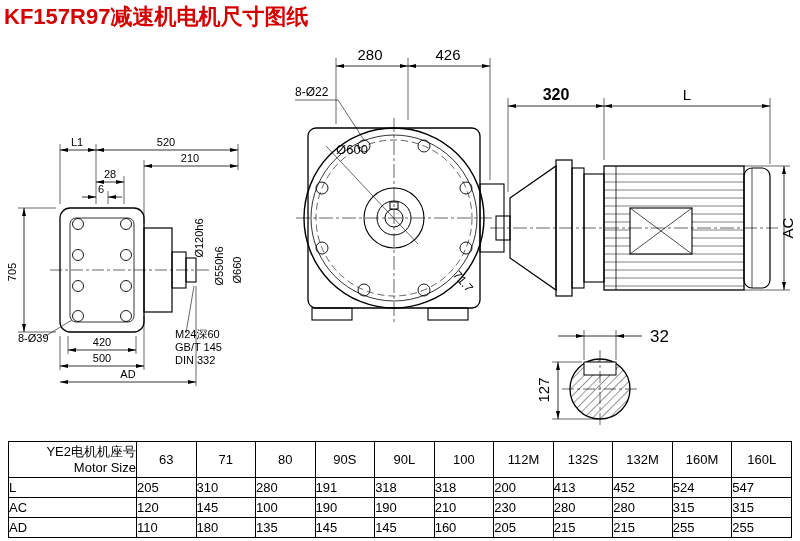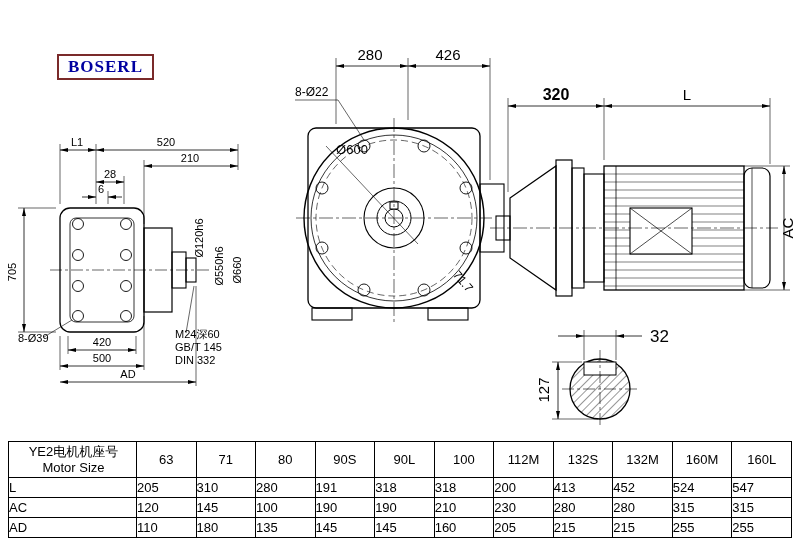--- a/index.html
+++ b/index.html
@@ -7,29 +7,29 @@
   body{width:800px;height:541px;font-family:"Liberation Sans",sans-serif;position:relative;overflow:hidden}
   .page{position:relative;width:800px;height:541px;background:#fff}
   .title{position:absolute;left:4px;top:2px;font-size:22px;font-weight:bold;color:#d40000;white-space:nowrap}
   .logo{position:absolute;left:57px;top:54px;border:2px solid #7a2a2a;padding:1px 9px;background:#fff;
         font-family:"Liberation Serif",serif;font-size:17px;font-weight:bold;color:#0000a0;letter-spacing:1px}
   svg.draw{position:absolute;left:0;top:0}
   svg text{font-family:"Liberation Sans",sans-serif;fill:#000;stroke:none}
   .size-table{position:absolute;left:8px;top:441px;width:784px;border-collapse:collapse;table-layout:fixed;background:#fff}
   .size-table th,.size-table td{border:1px solid #000;font-size:13px;font-weight:normal;
         padding:0;height:20px;color:#000;overflow:hidden;white-space:nowrap}
-  .size-table th.first{width:128px;text-align:center;padding-left:2px;height:36px}
+  .size-table th.first{width:128px;text-align:right;padding-left:2px;height:36px}
   .size-table th.first div{line-height:16px}
 </style>
 </head>
 <body>
 
 <div class="page">
 
-  <div class="logo"><span>BOSERL</span></div>
+  <div class="title">KF157R97减速机电机尺寸图纸</div>
 
   <svg class="draw" width="800" height="441" viewBox="0 0 800 441">
     <defs>
       <marker id="arr" viewBox="0 0 12 6" markerWidth="10" markerHeight="5" refX="12" refY="3" orient="auto-start-reverse">
         <path d="M0,0 L12,3 L0,6 Z" fill="#000"></path>
       </marker>
       <pattern id="hatch" width="6" height="6" patternUnits="userSpaceOnUse" patternTransform="rotate(45)">
         <line x1="0" y1="0" x2="0" y2="6" stroke="#000" stroke-width="0.8"></line>
       </pattern>
     </defs>

